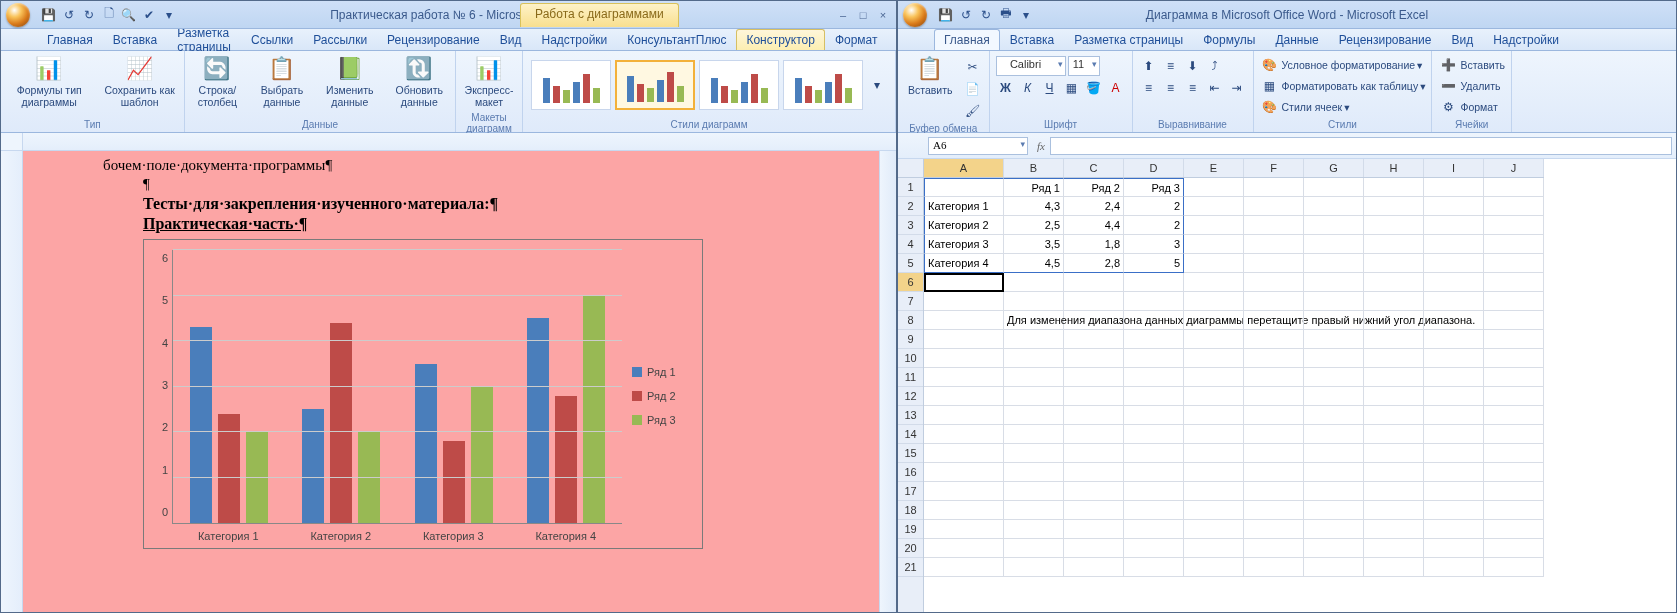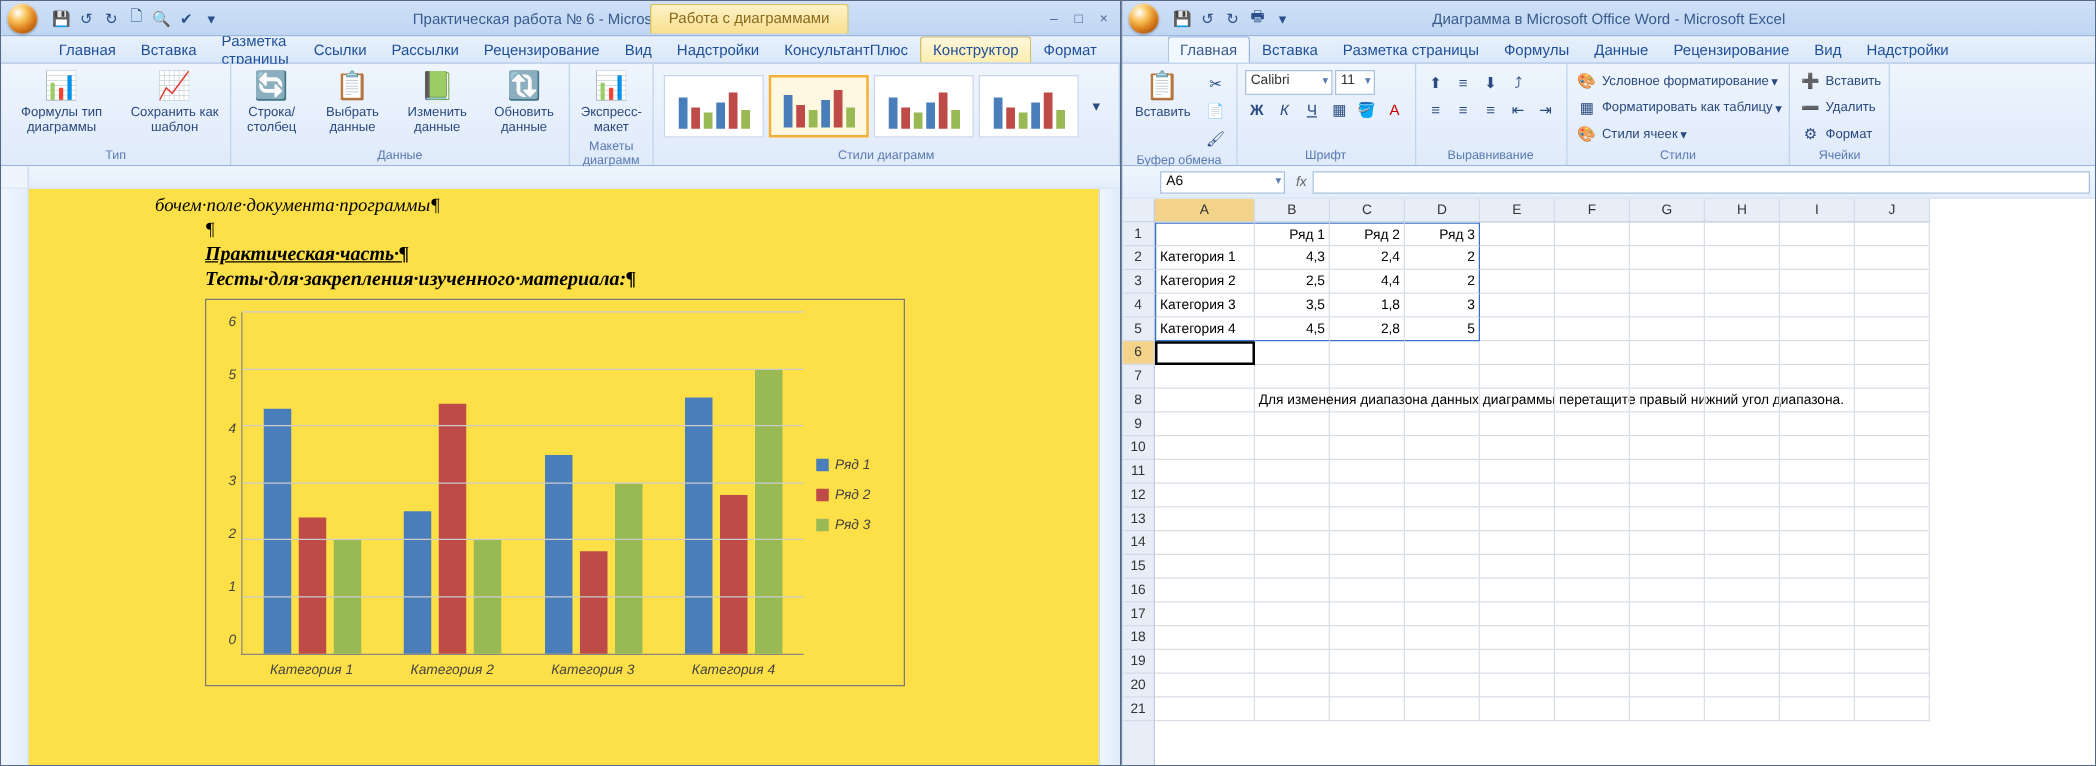--- a/index.html
+++ b/index.html
@@ -28,21 +28,21 @@
 .big-btn .ico { width: 32px; height: 28px; display: flex; align-items: center; justify-content: center; font-size: 22px; }
 .style-gallery { display: flex; gap: 4px; align-items: center; padding: 4px; }
 .style-item { width: 80px; height: 50px; background: #fff; border: 1px solid #c8d6ec; display: flex; align-items: flex-end; justify-content: center; gap: 3px; padding-bottom: 6px; }
 .style-item.sel { border: 2px solid #f3b13a; background: #fff8e1; }
 .style-item span { display: inline-block; width: 7px; }
 .doc-area { flex: 1; background: #fff; display: flex; overflow: hidden; }
 .vruler { width: 22px; background: linear-gradient(90deg,#eef5fd,#e4eefb); border-right: 1px solid #c7d8ef; position: relative; font-size: 8px; color: #5a7bb0; }
 .hruler-row { height: 18px; background: linear-gradient(#eef5fd,#e4eefb); border-bottom: 1px solid #c7d8ef; display: flex; }
 .hruler { margin-left: 22px; flex: 1; position: relative; font-size: 8px; color: #5a7bb0; }
 .doc-body { flex: 1; display: flex; flex-direction: column; overflow: hidden; }
-.page { flex: 1; background: #fde047; padding: 4px 50px 0 101px; position: relative; font-style: italic; }
+.page { flex: 1; background: #fca5a5; padding: 4px 50px 0 80px; position: relative; }
 .page p { font-family: "Times New Roman", serif; font-size: 15px; margin: 2px 0; }
 .page .hdr { font-weight: bold; font-size: 16px; }
 .page .hdr.u { text-decoration: underline; }
 .chart-box { border: 1px solid #7a7a7a; width: 560px; height: 310px; margin-top: 6px; padding: 10px 10px 6px 10px; display: flex; }
 .plot { flex: 1; display: flex; }
 .yaxis { width: 18px; display: flex; flex-direction: column; justify-content: space-between; align-items: flex-end; padding: 2px 4px 24px 0; font-size: 11px; color: #444; }
 .plot-area { flex: 1; display: flex; flex-direction: column; }
 .grid { flex: 1; position: relative; border-left: 1px solid #888; border-bottom: 1px solid #888; }
 .gl { position: absolute; left: 0; right: 0; border-top: 1px solid #ccc; }
 .bars { position: absolute; left: 0; right: 0; bottom: 0; top: 0; display: flex; }
@@ -55,23 +55,23 @@
 .xlabels div { flex: 1; text-align: center; }
 .legend { width: 70px; display: flex; flex-direction: column; justify-content: center; gap: 12px; font-size: 11px; color: #444; padding-left: 10px; }
 .legend div { display: flex; align-items: center; gap: 5px; }
 .legend i { display: inline-block; width: 10px; height: 10px; }
 .scrollbar-v { width: 17px; background: linear-gradient(90deg,#eef5fd,#e0ebf9); border-left: 1px solid #c7d8ef; }
 
 
 .excel-ribbon .group { padding: 2px 6px 0; }
 .mini-row { display: flex; gap: 2px; align-items: center; }
 .mini-btn { width: 20px; height: 20px; display: flex; align-items: center; justify-content: center; font-size: 12px; color: #2b4a7e; border: 1px solid transparent; }
-.combo { height: 20px; border: 1px solid #aac0de; background: #fff; font-size: 11px; padding: 1px 14px 1px 4px; position: relative; color: #333; }
+.combo { height: 20px; border: 1px solid #aac0de; background: #fff; font-size: 11px; padding: 1px 14px 1px 4px; position: relative; color: #333; text-align: center; }
 .combo::after { content: "▾"; position: absolute; right: 2px; top: 2px; font-size: 9px; color: #5a7bb0; }
-.formula-bar { height: 26px; background: linear-gradient(#eef5fd,#e4eefb); display: flex; align-items: center; border-bottom: 1px solid #c7d8ef; }
+.formula-bar { height: 26px; background: linear-gradient(#eef5fd,#e4eefb); display: flex; align-items: center; border-bottom: 1px solid #c7d8ef; font-family: Liberation Serif, serif; }
 .name-box { width: 100px; height: 18px; border: 1px solid #aac0de; background: #fff; margin: 0 4px 0 30px; font-size: 11px; padding: 1px 4px; position: relative; }
 .name-box::after { content: "▾"; position: absolute; right: 2px; top: 1px; font-size: 9px; color: #5a7bb0; }
 .fx { width: 18px; text-align: center; font-style: italic; color: #666; }
 .fx-input { flex: 1; height: 18px; border: 1px solid #aac0de; background: #fff; margin-right: 4px; }
 .sheet { flex: 1; display: flex; overflow: hidden; background: #fff; }
 .rowhdrs { width: 26px; background: #e8eef8; border-right: 1px solid #c0cddf; }
 .rowhdrs div { height: 19px; border-bottom: 1px solid #d2dbe9; text-align: center; font-size: 11px; color: #333; line-height: 19px; }
 .rowhdrs div.sel { background: #f3d38a; }
 .gridarea { flex: 1; overflow: hidden; }
 .colhdrs { display: flex; background: #e8eef8; border-bottom: 1px solid #c0cddf; height: 19px; }
@@ -212,22 +212,22 @@
   <div class="doc-body">
     <div class="hruler-row">
         <div style="width:22px;background:#eef5fd;border-right:1px solid #c7d8ef"></div>
         <div class="hruler"></div>
       </div>
     <div class="doc-area">
       <div class="vruler"></div>
       <div class="page">
         <p>бочем·поле·документа·программы¶</p>
         <p style="padding-left:40px">¶</p>
+        <p class="hdr" style="padding-left:40px">Тесты·для·закрепления·изученного·материала:¶</p>
         <p class="hdr u" style="padding-left:40px">Практическая·часть·¶</p>
-        <p class="hdr" style="padding-left:40px">Тесты·для·закрепления·изученного·материала:¶</p>
         <div class="chart-box" style="margin-left:40px">
           <div class="plot">
             <div class="yaxis">
               <span>6</span>
                 <span>5</span>
                 <span>4</span>
                 <span>3</span>
                 <span>2</span>
                 <span>1</span>
                 <span>0</span>

